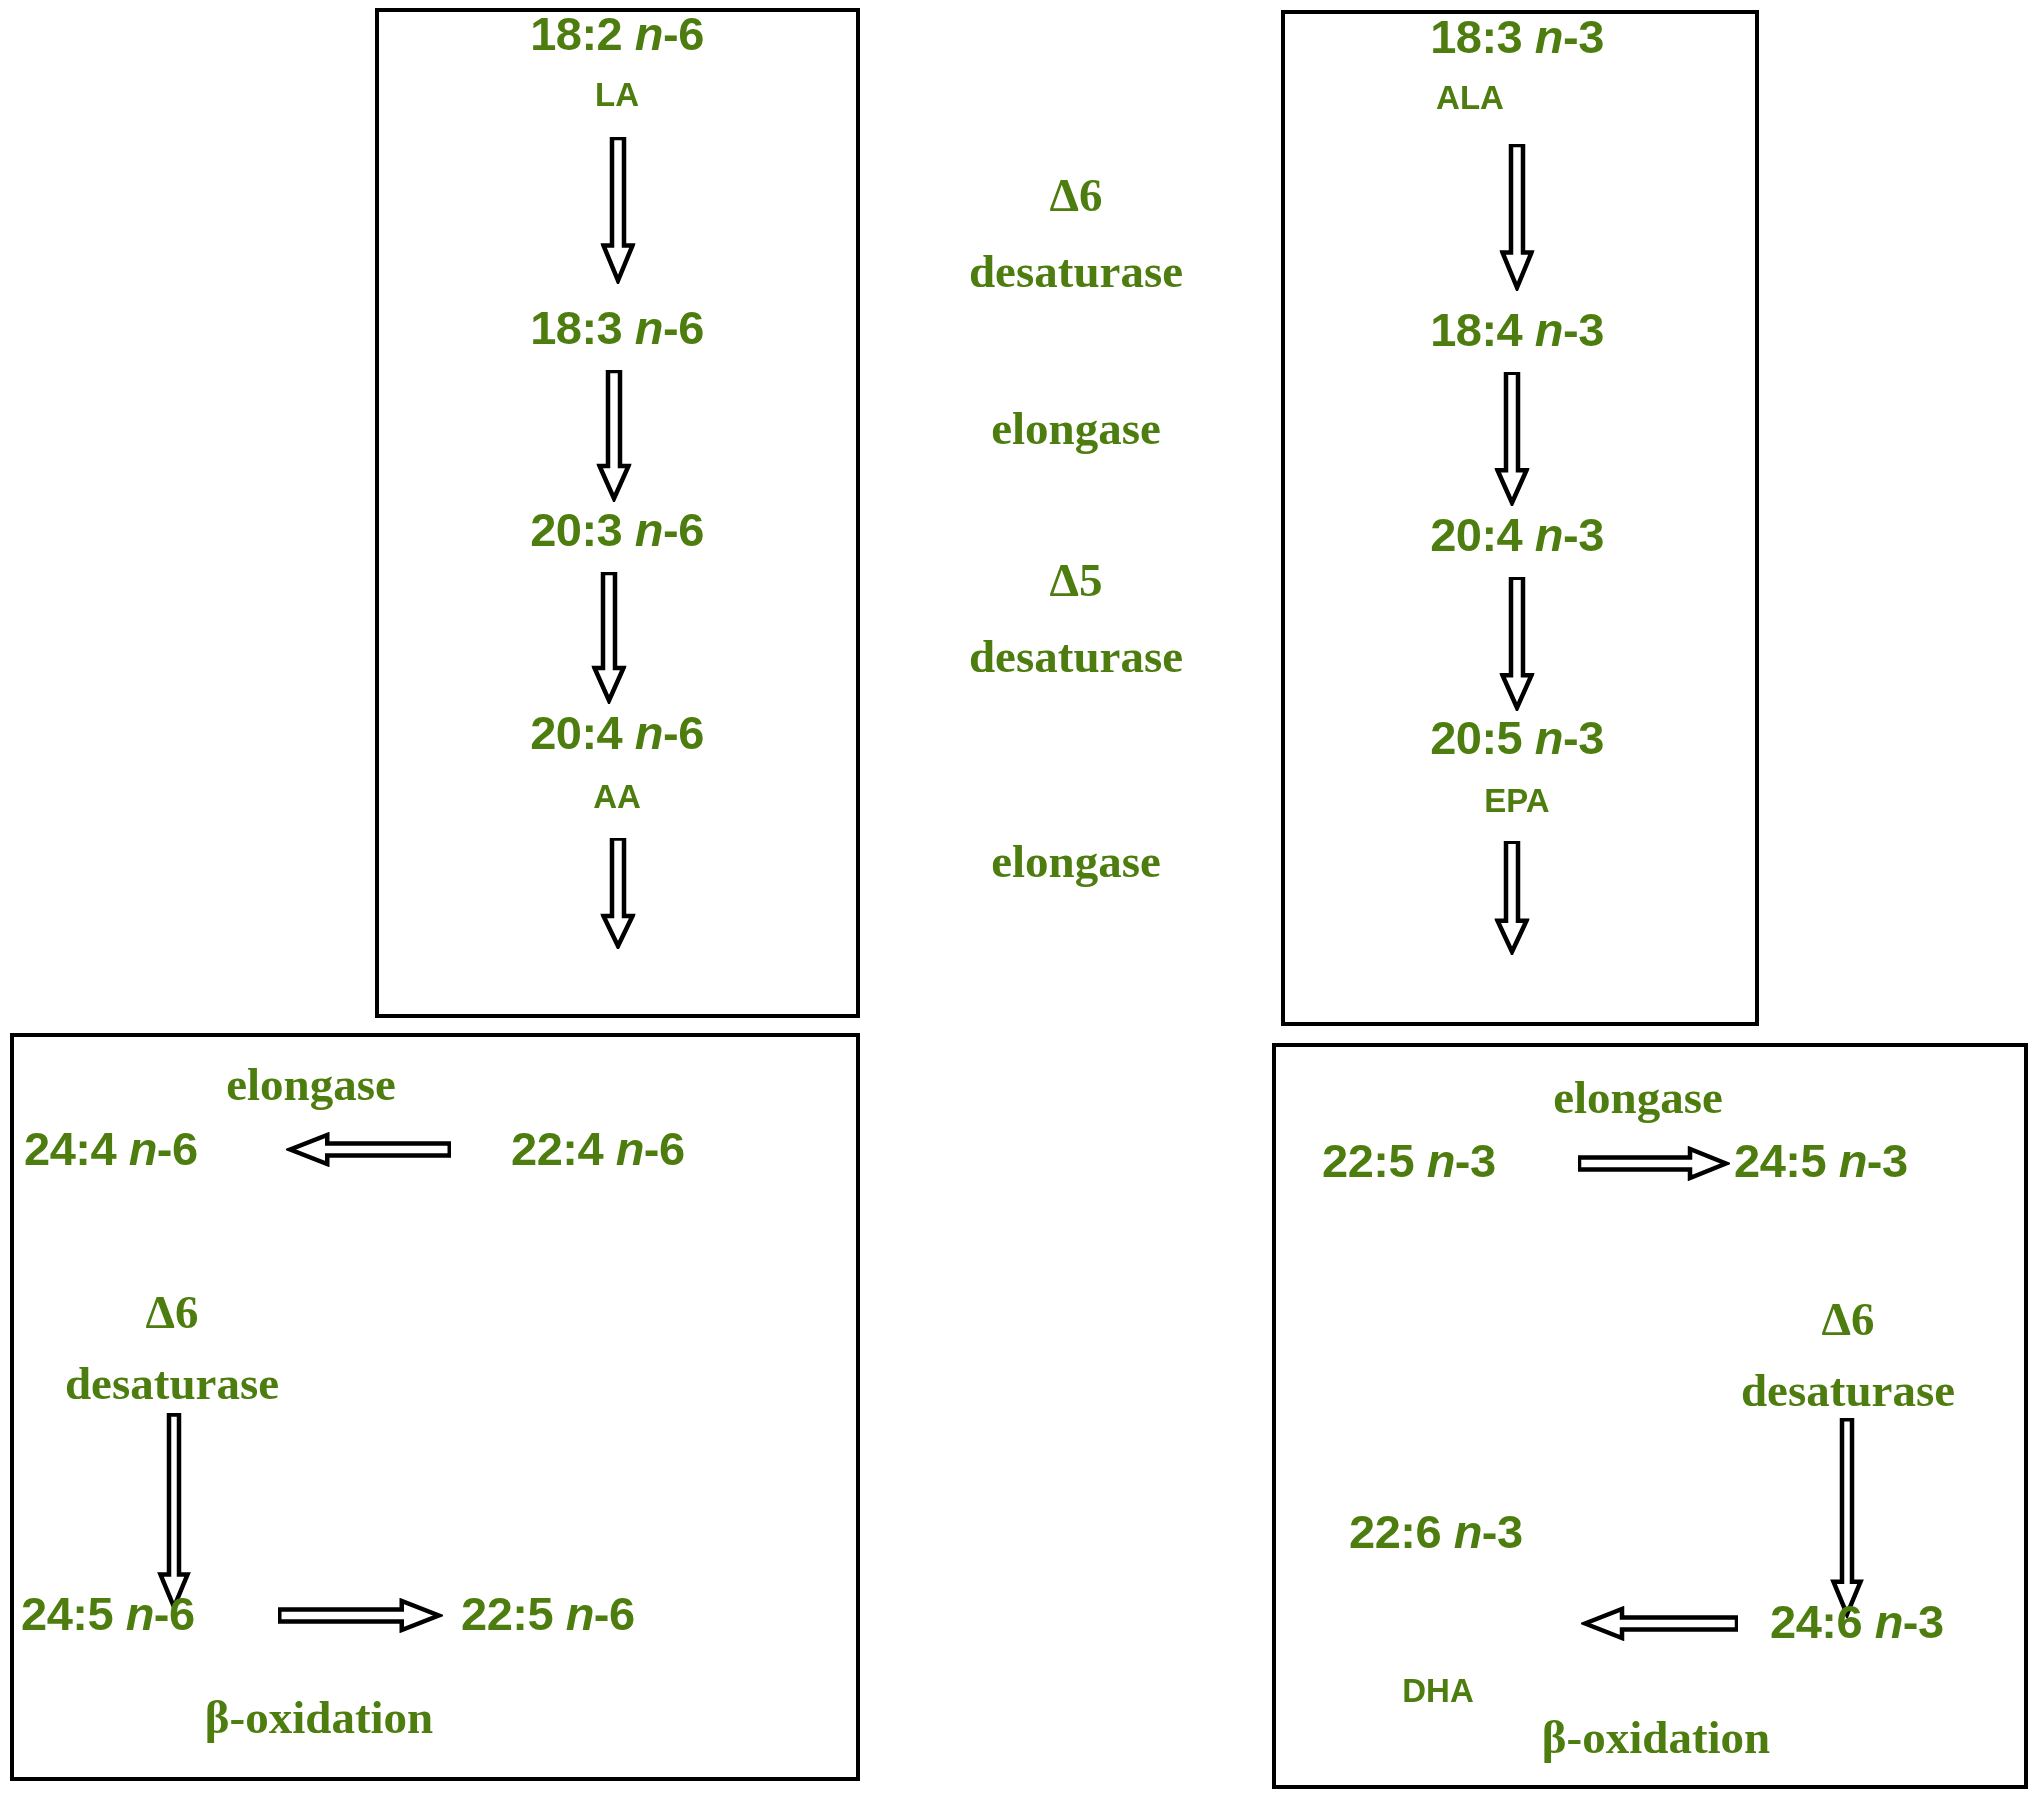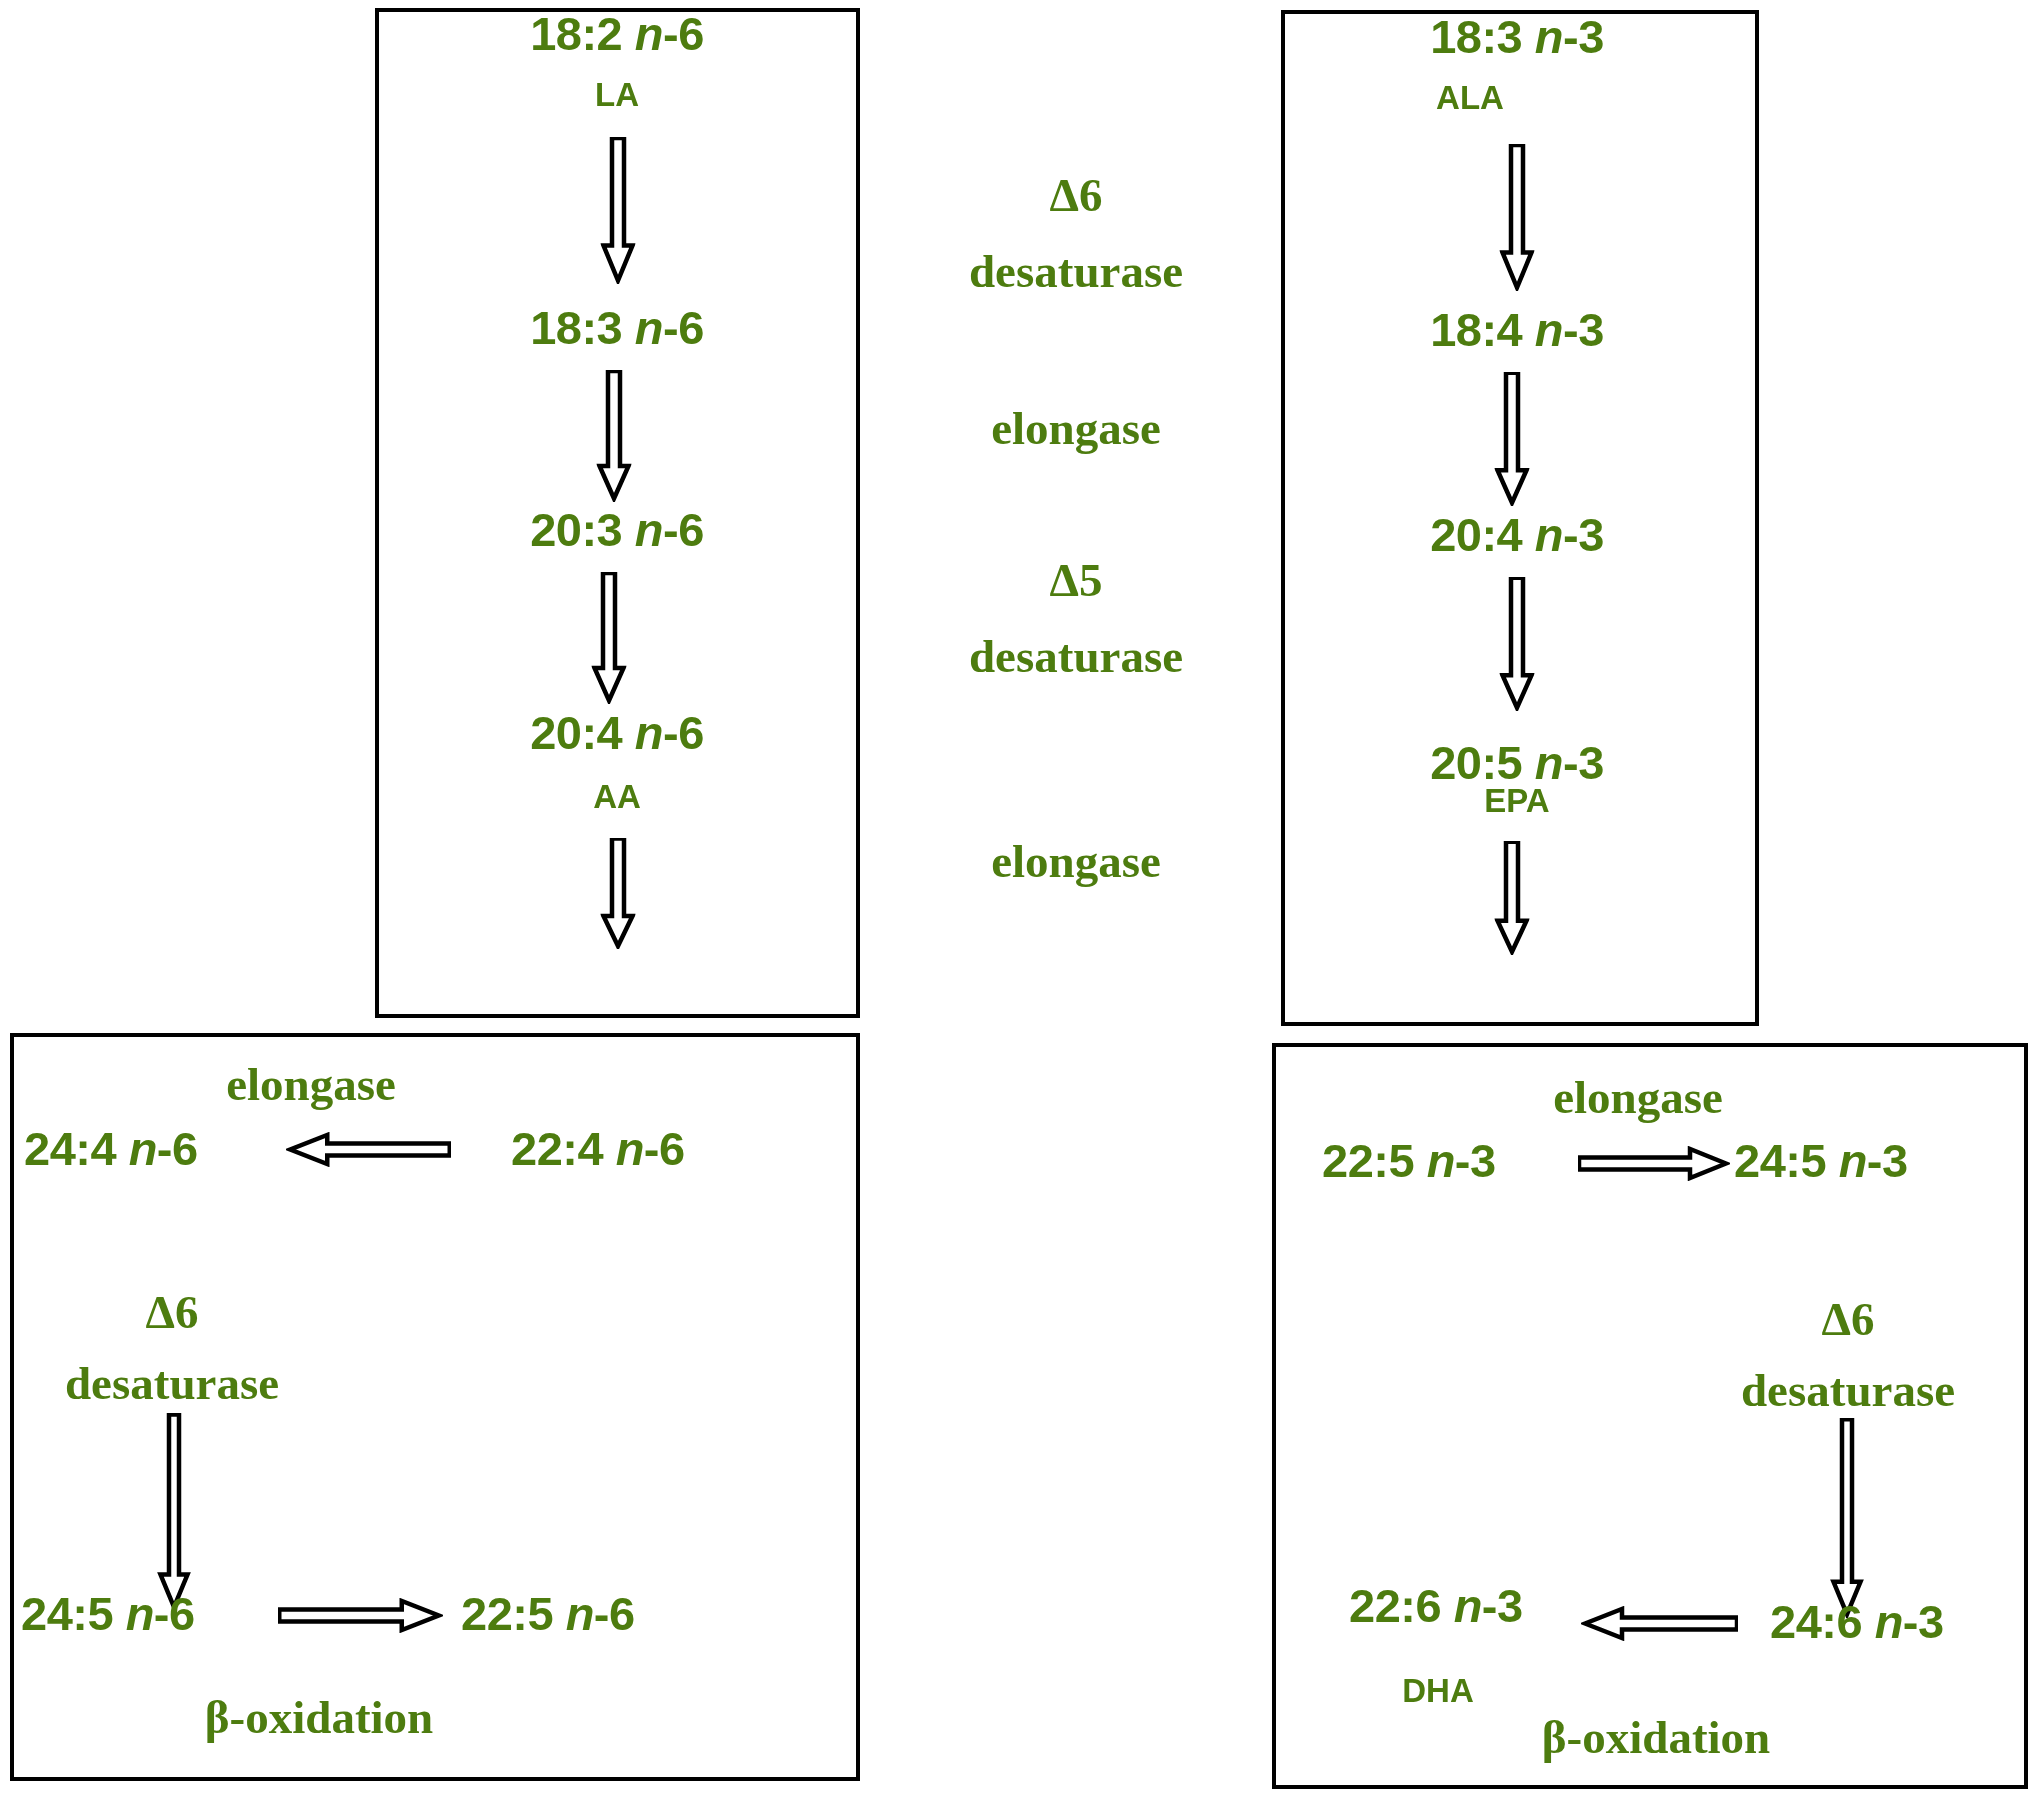--- a/index.html
+++ b/index.html
@@ -134,21 +134,21 @@
 
   <div class="lbl fa ctr" style="left:1517px; top:511px;">
     <span>20:4 </span><i>n</i><span>-3</span>
   </div>
   <div class="varrow" style="left:1517px; top:577px;">
     <svg width="35" height="134" viewBox="0 0 70 265">
       <polygon points="23,0 47,0 47,195 64,195 35,260 6,195 23,195" fill="#ffffff" stroke="#000000" stroke-width="9" stroke-linejoin="miter"></polygon>
     </svg>
   </div>
 
-  <div class="lbl fa ctr" style="left:1517px; top:714px;margin-top:25px;">
+  <div class="lbl fa ctr" style="left:1517px; top:714px;">
     <span>20:5 </span><i>n</i><span>-3</span>
   </div>
   <div class="lbl abbr ctr" style="left:1517px; top:784px;">EPA</div>
   <div class="varrow" style="left:1512px; top:841px;">
     <svg width="35" height="114" viewBox="0 0 70 225">
       <polygon points="23,0 47,0 47,158 64,158 35,220 6,158 23,158" fill="#ffffff" stroke="#000000" stroke-width="9" stroke-linejoin="miter"></polygon>
     </svg>
   </div>
 
   <div class="box" style="left:9.6px; top:1033px; width:850px; height:748px;"></div>
@@ -214,21 +214,21 @@
 
   <div class="lbl enz ctr" style="left:1848px; top:1296px;">Δ6</div>
   <div class="lbl enz ctr" style="left:1848px; top:1367px;">desaturase</div>
 
   <div class="varrow" style="left:1847px; top:1418px;">
     <svg width="35" height="200" viewBox="0 0 70 395">
       <polygon points="25,0 45,0 45,325 62,325 35,390 8,325 25,325" fill="#ffffff" stroke="#000000" stroke-width="9" stroke-linejoin="miter"></polygon>
     </svg>
   </div>
 
-  <div class="lbl fa" style="left:1349px; top:1582px;">
+  <div class="lbl fa" style="left:1349px; top:1508px;">
     <span>22:6 </span><i>n</i><span>-3</span>
   </div>
 
   <div class="harrow" style="left:1581px; top:1606px;">
     <svg width="157" height="35" viewBox="0 0 310 70">
       <polygon points="310,23 80,23 80,6 6,35 80,64 80,47 310,47" fill="#ffffff" stroke="#000000" stroke-width="9" stroke-linejoin="miter"></polygon>
     </svg>
   </div>
 
   <div class="lbl fa" style="left:1770px; top:1598px;text-align:right;">

